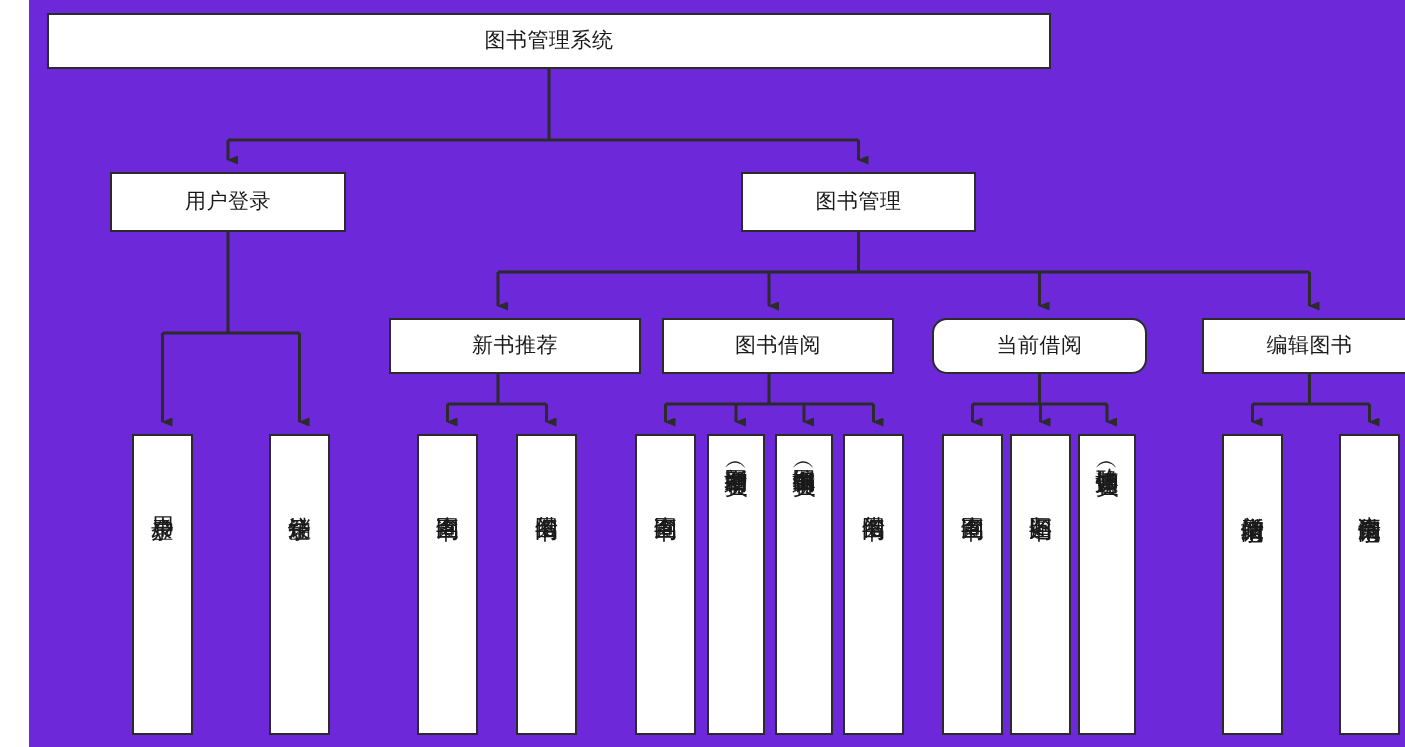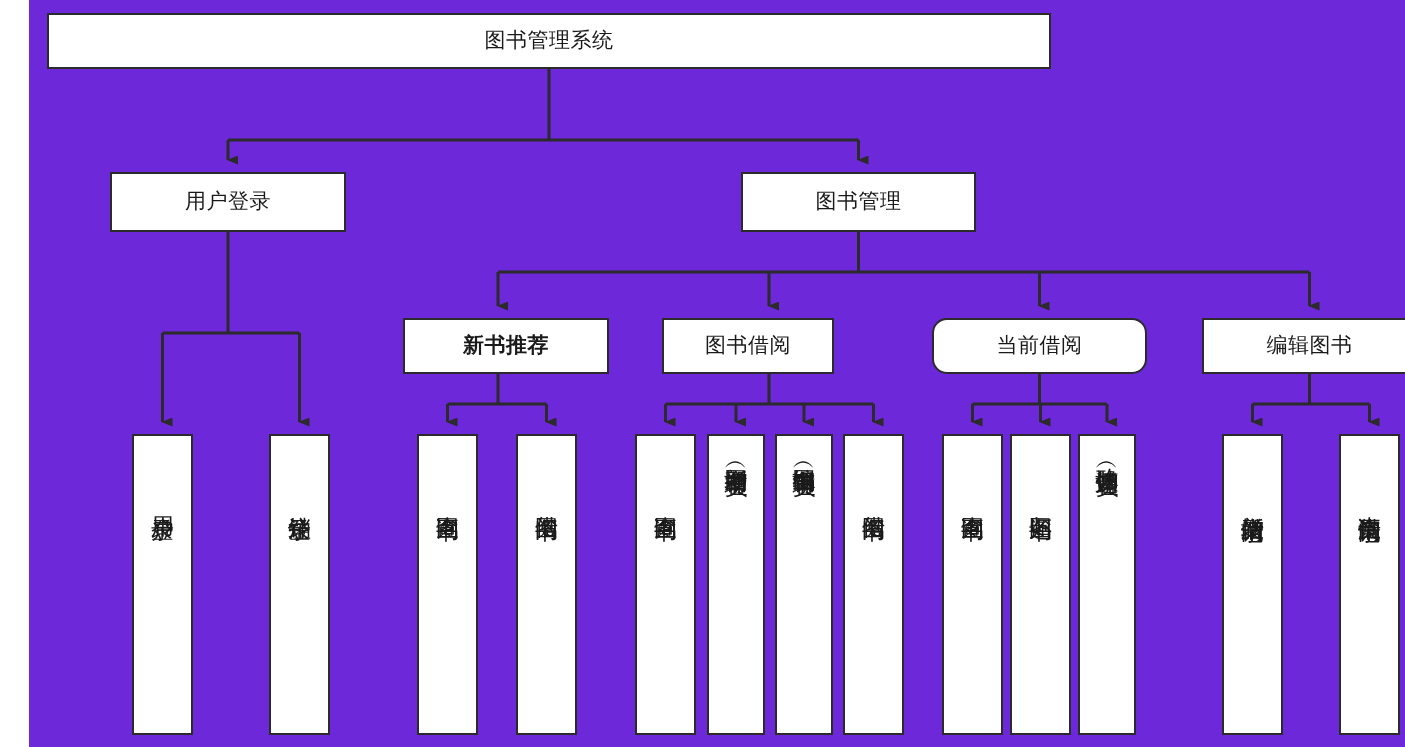--- a/index.html
+++ b/index.html
@@ -125,24 +125,24 @@
 
   <div id="level2-nodes">
       <div class="node horizontal" style="left: 81px; top: 172px; width: 236px; height: 60px;">
         <span class="node-label">用户登录</span>
       </div>
       <div class="node horizontal" style="left: 712px; top: 172px; width: 235px; height: 60px;">
         <span class="node-label">图书管理</span>
       </div>
     </div>
   <div id="level3-nodes">
-      <div class="node horizontal" style="left: 374px; top: 318px; width: 206px; height: 56px; font-weight: bold;">
+      <div class="node horizontal" style="left: 360px; top: 318px; width: 252px; height: 56px;">
         <span class="node-label">新书推荐</span>
       </div>
-      <div class="node horizontal" style="left: 633px; top: 318px; width: 172px; height: 56px;">
+      <div class="node horizontal" style="left: 633px; top: 318px; width: 232px; height: 56px;">
         <span class="node-label">图书借阅</span>
       </div>
       <div class="node horizontal" style="left: 903px; top: 318px; width: 215px; height: 56px; border-radius: 15px;">
         <span class="node-label">当前借阅</span>
       </div>
       <div class="node horizontal" style="left: 1173px; top: 318px; width: 215px; height: 56px;">
         <span class="node-label">编辑图书</span>
       </div>
     </div>
   <div id="leaf-nodes">

